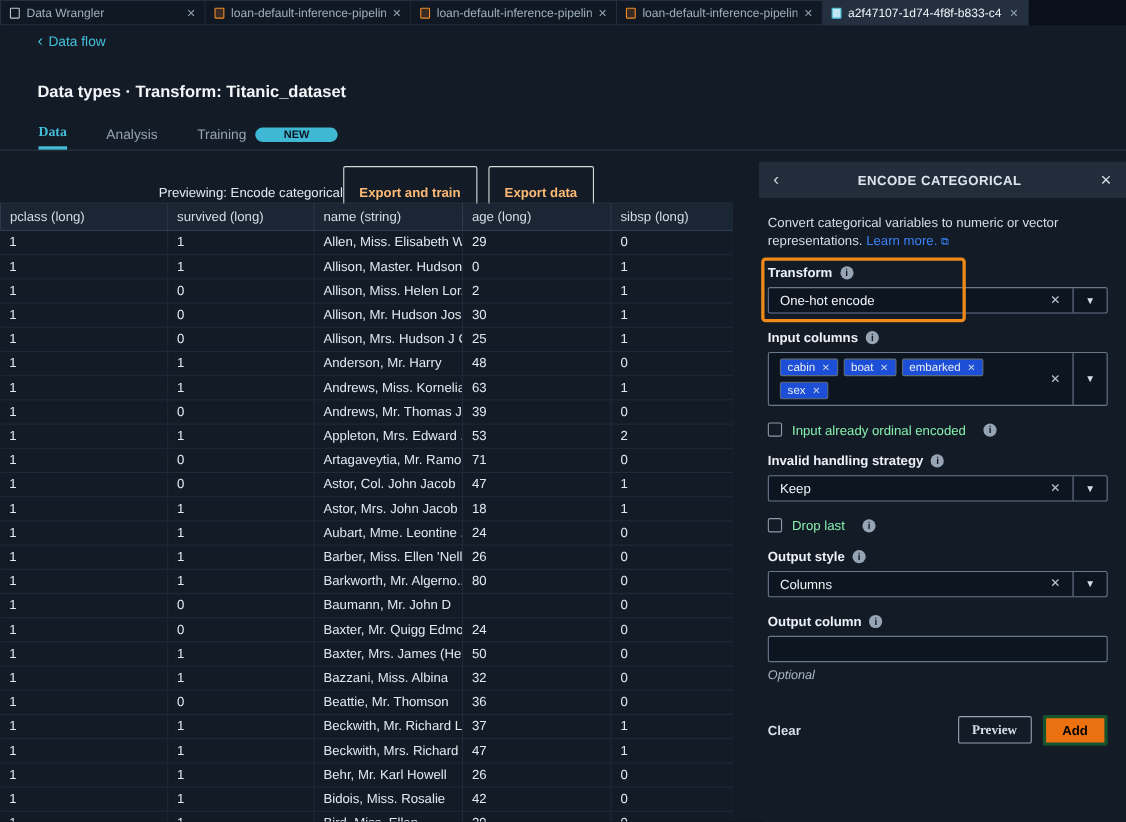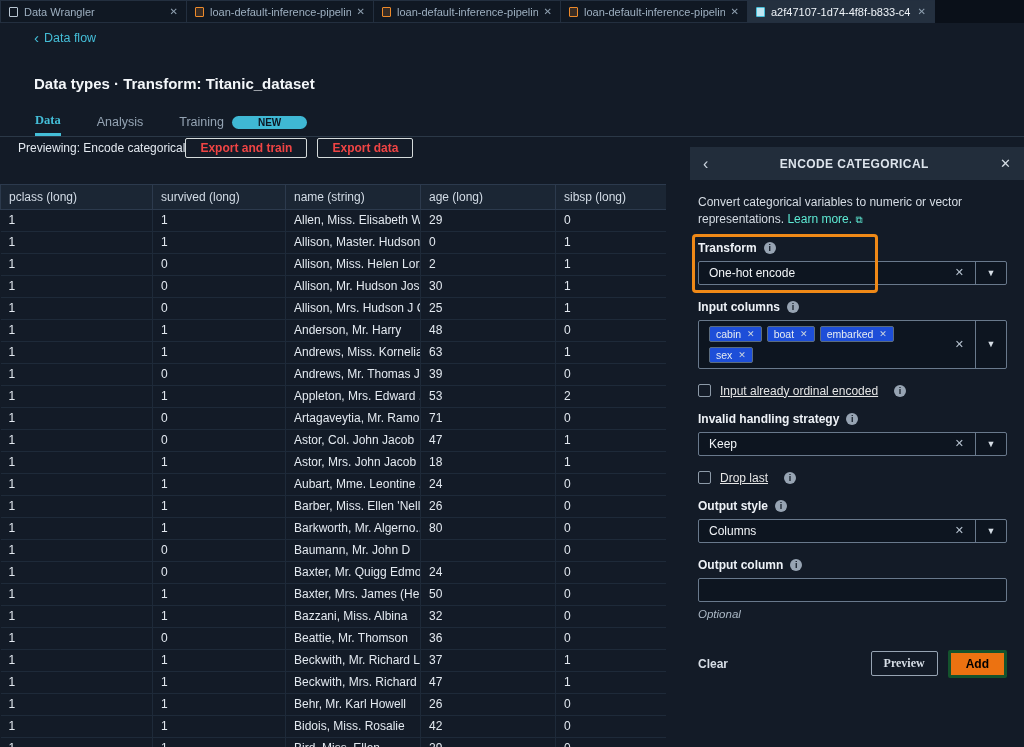--- a/index.html
+++ b/index.html
@@ -28,54 +28,54 @@
   .page-title { position:absolute; top:75px; left:34px; font-size:15px; font-weight:700; color:#f3f6f9; }
 
   
   .subtabs-row { position:absolute; top:108px; left:0; right:0; height:29px; border-bottom:1px solid #2b3847; }
   .subtabs { display:flex; gap:36px; margin-left:35px; height:100%; }
   .subtab { display:flex; align-items:center; gap:8px; height:100%; font-size:12.5px; color:#94a3b3; cursor:pointer; }
   .subtab.active { color:#44bed8; font-weight:700; border-bottom:3px solid #44bed8;font-family:Liberation Serif, serif; }
   .new-badge { background:#3fb8d4; color:#0c1622; border-radius:9px; padding:1px 26px; font-size:10px; font-weight:700; }
 
   
-  .toolbar { position:absolute; top:138px; left:18px; width:648px; display:flex; justify-content:flex-start; align-items:center; }
+  .toolbar { position:absolute; top:151px; left:18px; width:648px; display:flex; justify-content:center; align-items:center; }
   .previewing { font-size:12px; color:#e3e9f0; }
   .toolbar-buttons { display:flex; gap:10px; }
-  .btn-outline { background:transparent; border:1px solid #d5dbdb; color:#ef4444; font-size:12px; font-weight:700; padding:2px 14px; border-radius:2px; cursor:pointer; font-family:inherit; }
+  .btn-outline { background:transparent; border:1px solid #d5dbdb; color:#fdba74; font-size:12px; font-weight:700; padding:16px 14px; border-radius:2px; cursor:pointer; font-family:inherit; }
 
   .table-wrap { position:absolute; top:184px; left:0; width:666px; bottom:0; overflow:hidden; }
   table { width:666px; border-collapse:collapse; table-layout:fixed; }
   th { background:#1b2634; color:#d3dce6; font-weight:400; text-align:left; font-size:12px; padding:5px 8px; border:1px solid #2c3a4d; white-space:nowrap; overflow:hidden; }
   td { color:#e3e9f0; font-size:12px; line-height:15px; padding:3px 8px; border-bottom:1px solid #1e2a39; border-right:1px solid #1e2a39; white-space:nowrap; overflow:hidden; }
 
   
   .panel-header { position:absolute; top:147px; left:690px; right:0; height:33px; background:#222d3b; display:flex; align-items:center; padding:0 13px; color:#dde4ec; }
   .panel-back { font-size:16px; color:#cbd5df; cursor:pointer; line-height:14px; }
   .panel-title { flex:1; text-align:center; font-size:12px; font-weight:700; letter-spacing:.4px; }
   .panel-close { font-size:13px; color:#d5dde5; cursor:pointer; }
   .panel-body { position:absolute; top:180px; left:690px; right:0; bottom:0; padding:14px 17px 0 8px; }
   .desc { font-size:12px; color:#d5dce4; line-height:1.45; margin-bottom:12px; }
-  .link { color:#5eead4; text-decoration:none; cursor:pointer; }
+  .link { color:#3b82f6; text-decoration:none; cursor:pointer; }
   .ext-icon { font-size:10px; }
   .field-label { display:flex; align-items:center; font-size:12px; font-weight:700; color:#eef2f7; margin-bottom:6px; }
   .info { display:inline-flex; align-items:center; justify-content:center; width:12px; height:12px; border-radius:50%; background:#97a4b3; color:#0f1722; font-size:9px; font-weight:700; margin-left:7px; cursor:pointer; font-style:normal; }
   .field { margin-bottom:15px; position:relative; }
   .select { display:flex; align-items:center; height:24px; border:1px solid #69798c; background:#0d1520; border-radius:2px; padding-left:10px; cursor:pointer; }
   .sel-value { flex:1; font-size:12px; color:#f1f4f7; white-space:nowrap; overflow:hidden; }
   .sel-clear { padding:0 11px; color:#b6c2cf; font-size:11px; cursor:pointer; }
   .sel-sep { width:1px; align-self:stretch; background:#69798c; }
   .sel-chev { width:30px; text-align:center; color:#d5dde5; font-size:9px; cursor:pointer; }
   .multiselect { min-height:40px; height:auto; align-items:center; }
   .chips { flex:1; display:flex; flex-wrap:wrap; gap:5px; padding:5px 4px 5px 0; }
   .chip { display:inline-flex; align-items:center; gap:6px; background:#1d4ed8; border:1px solid #5b6d80; border-radius:2px; padding:1px 6px; font-size:10.5px; color:#e6ecf2; cursor:pointer; }
   .chip-x { font-size:9px; color:#cbd5df; cursor:pointer; }
   .checkbox-row { display:flex; align-items:center; gap:9px; margin:4px 0 14px; }
   .checkbox { width:13px; height:13px; border:1px solid #8d9aa8; border-radius:2px; background:transparent; flex:none; cursor:pointer; }
-  .checkbox-label { font-size:12px; color:#e5e5e5;text-decoration:underline; }
+  .checkbox-label { font-size:12px; color:#86efac; }
   .text-input { width:100%; height:24px; border:1px solid #69798c; background:#0d1520; border-radius:2px; color:#f1f4f7; font-size:12px; padding:0 8px; font-family:inherit; }
   .hint { font-size:11.5px; font-style:italic; color:#aab7c4; margin-top:6px; }
   .panel-actions { display:flex; align-items:center; margin-top:30px; }
   .clear-btn { background:none; border:none; color:#d7dee6; font-size:12px; font-weight:700; cursor:pointer; font-family:inherit; padding:0; }
   .spacer { flex:1; }
   .preview-btn { border:1px solid #97a4b3; color:#d7dee6; background:transparent; font-weight:700; font-size:12px; padding:4px 12px; border-radius:2px; margin-right:10px; cursor:pointer; font-family:Liberation Serif, serif; }
   .add-btn { background:#ec7211; color:#000000; border:3px solid #14532d; font-weight:700; font-size:12px; padding:4px 15px; border-radius:2px; cursor:pointer; font-family:inherit; }
   .orange-highlight { position:absolute; top:-7px; left:-6px; width:186px; height:59px; border:3px solid #ef8917; border-radius:4px; pointer-events:none; z-index:2; }
 </style>
 </head>

